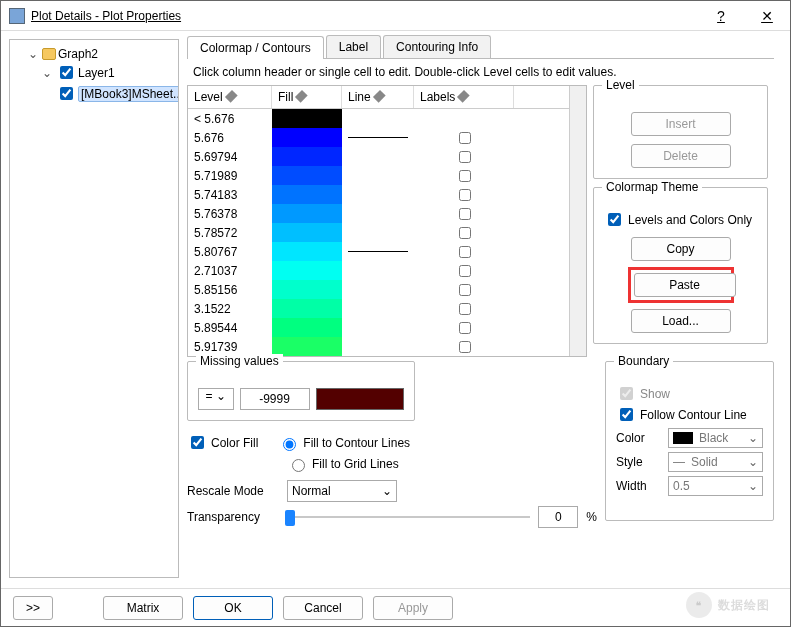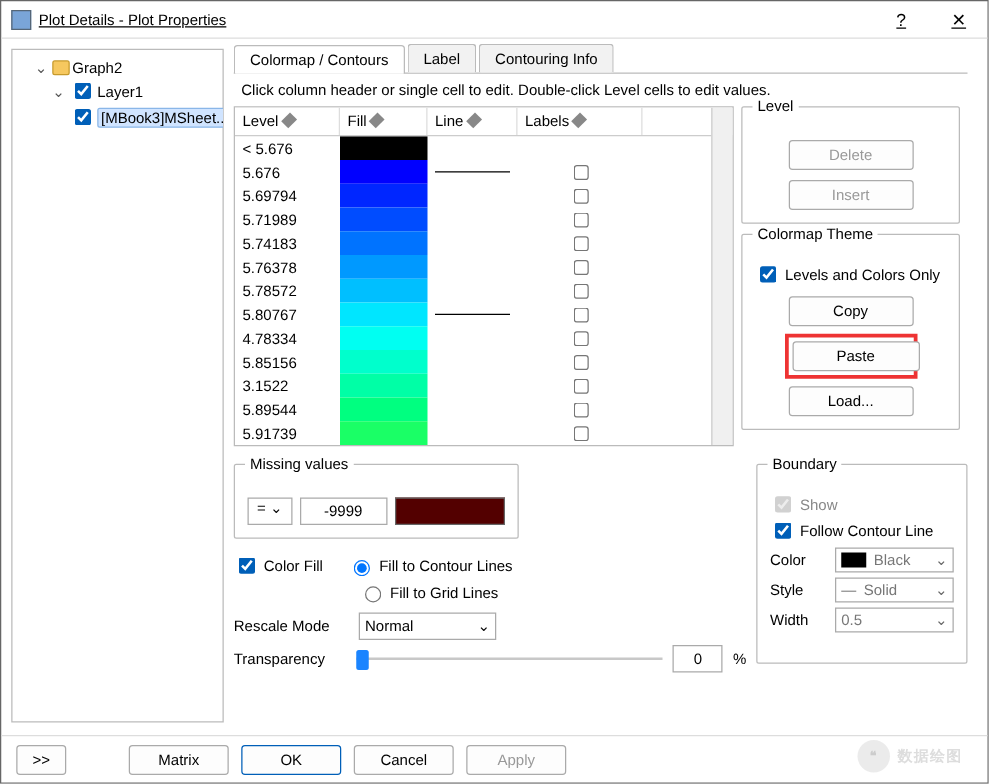--- a/index.html
+++ b/index.html
@@ -42,21 +42,21 @@
 .panel { border:1px solid #bbb; border-radius:2px; padding:20px 10px 10px 10px; position:relative; margin-bottom:8px; }
 .panel-title { position:absolute; top:-8px; left:8px; background:#fff; padding:0 4px; }
 .side { width:175px; }
 .btn { border:1px solid #aaa; background:#fdfdfd; border-radius:3px; padding:4px 0; width:100px; text-align:center; cursor:pointer; }
 .btn.disabled { color:#999; }
 .level-btns { display:flex; flex-direction:column; gap:8px; align-items:center; padding-top:6px;}
 .theme-btns { display:flex; flex-direction:column; gap:6px; align-items:center; margin-top:8px; }
 .highlight-paste { border:3px solid #e33; padding:0; width:106px; }
 .highlight-paste .btn { border:1px solid #aaa; margin:3px; width:102px; }
 .check-row { display:flex; align-items:center; gap:4px; margin:2px 0; }
-.lower { display:flex; gap:8px; margin-top:14px; }
+.lower { display:flex; gap:8px; margin-top:4px; }
 .missing { width:228px; }
 .missing-row { display:flex; align-items:center; gap:6px; margin-top:6px; }
 .sel-small { width:40px; height:22px; border:1px solid #aaa; background:#fff; text-align:center; }
 .txt { width:70px; height:22px; border:1px solid #aaa; text-align:center; }
 .color-box { width:100px; height:22px; background:#530000; border:1px solid #666; }
 .check-blue { accent-color:#005fb8; }
 .radio-row { display:flex; align-items:center; gap:4px; margin:2px 0 2px 100px; }
 .first-radio-row { margin-left:0; display:flex; align-items:center; gap:20px; }
 .boundary { flex:1; }
 .field-row { display:flex; align-items:center; gap:8px; margin:4px 0; }
@@ -196,21 +196,21 @@
               </div>
               <div class="tr">
                 <div class="td-level">5.80767</div>
                 <div class="td-fill" style="background: rgb(0, 230, 255);"></div>
                 <div class="td-line hasline"></div>
                 <div class="td-labels">
                   <input type="checkbox" class="cb" style="">
                 </div>
               </div>
               <div class="tr">
-                <div class="td-level">4.78334</div>
+                <div class="td-level">2.71037</div>
                 <div class="td-fill" style="background: rgb(0, 255, 242);"></div>
                 <div class="td-line"></div>
                 <div class="td-labels">
                   <input type="checkbox" class="cb" style="">
                 </div>
               </div>
               <div class="tr">
                 <div class="td-level">5.85156</div>
                 <div class="td-fill" style="background: rgb(0, 255, 204);"></div>
                 <div class="td-line"></div>
@@ -243,22 +243,22 @@
                 </div>
               </div>
             </div>
           <div class="table-scroll"></div>
         </div>
 
         <div class="side">
           <div class="panel">
             <div class="panel-title">Level</div>
             <div class="level-btns">
+              <div class="btn disabled">Insert</div>
               <div class="btn disabled">Delete</div>
-              <div class="btn disabled">Insert</div>
             </div>
           </div>
           <div class="panel">
             <div class="panel-title">Colormap Theme</div>
             <div class="check-row">
               <input type="checkbox" class="check-blue" checked="" style="">
               <span>Levels and Colors Only</span>
             </div>
             <div class="theme-btns">
               <div class="btn">Copy</div>

